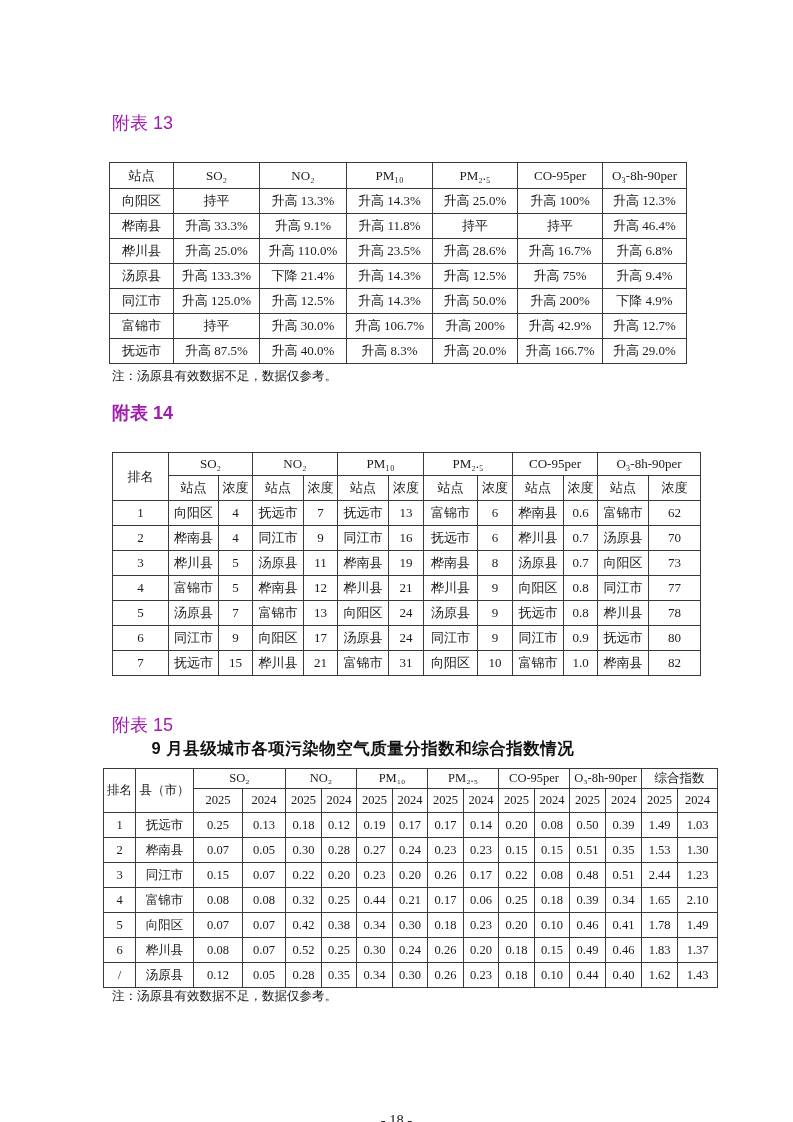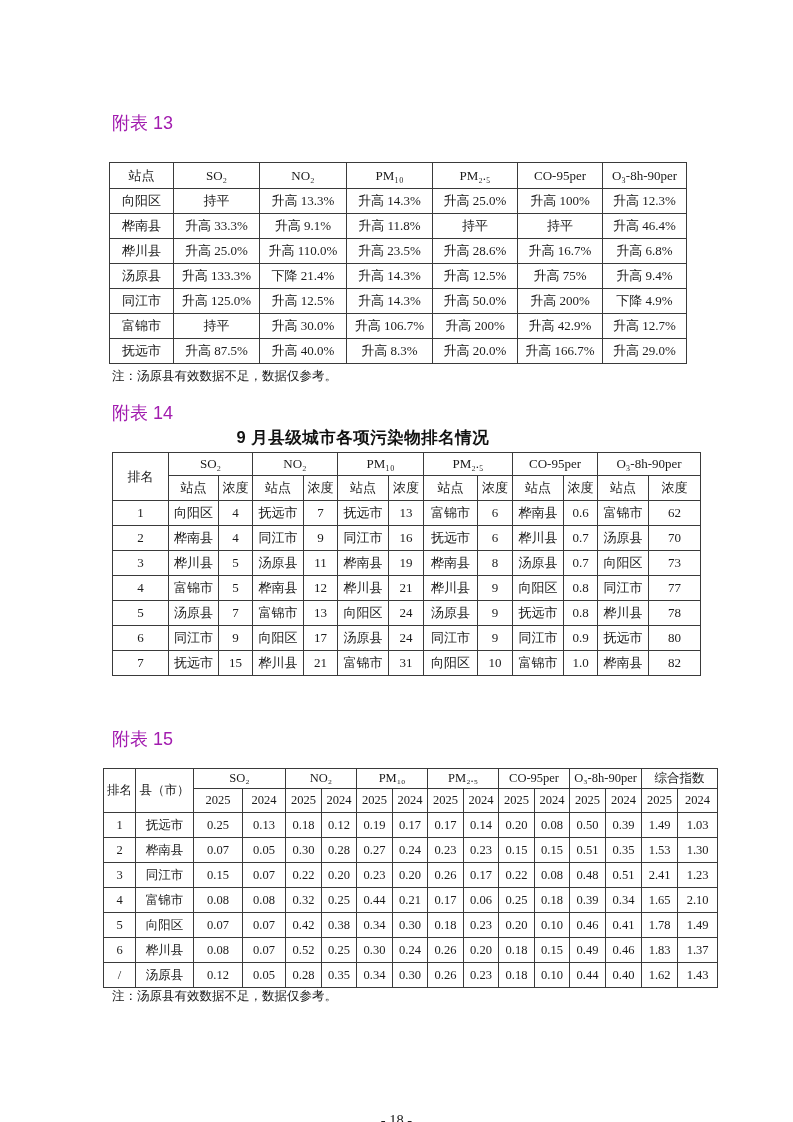--- a/index.html
+++ b/index.html
@@ -31,22 +31,22 @@
   #tbl14 { left:112px; top:452px; width:588px; }
   #tbl14 tr { height:25px; }
   #tbl14 tr.h1 { height:23px; }
   #tbl15 { left:103px; top:768px; width:614px; }
   #tbl15 tr { height:25px; }
   #tbl15 tr.h1 { height:20px; }
   #tbl15 tr.h2 { height:24px; }
   #tbl15 td { font-size:12.5px; }
   .note { position:absolute; left:112px; font-size:12.5px; color:#151515;text-align:right; }
   #lbl13 { top:111px; } #ttl13 { top:137px; } #note13 { top:368px; }
-  #lbl14 { top:401px; } #ttl14 { top:427px; } #note14 { top:677px; }
-  #lbl15 { top:713px;margin-top:14px; } #ttl15 { top:738px; } #note15 { top:988px; }
+  #lbl14 { top:401px;font-weight:bold; } #ttl14 { top:427px; } #note14 { top:677px; }
+  #lbl15 { top:713px; } #ttl15 { top:738px; } #note15 { top:988px; }
   .pagenum {
     position:absolute; top:1112px; left:0; width:100%;
     text-align:center; font-size:14.5px; color:#151515;
   }
 </style>
 </head>
 <body>
 
 <div class="page">
 
@@ -133,21 +133,20 @@
           <td>升高 8.3%</td>
           <td>升高 20.0%</td>
           <td>升高 166.7%</td>
           <td>升高 29.0%</td>
         </tr>
   </tbody>
     </table>
   <div class="note" id="note13">注：汤原县有效数据不足，数据仅参考。</div>
 
   <div class="applabel" id="lbl14">附表 14</div>
-  <div class="ttl" id="ttl14">9 月县级城市各项污染物排名情况</div>
 
   <table class="tbl" id="tbl14">
     <colgroup>
       <col style="width:56px">
         <col style="width:50px">
         <col style="width:34px">
         <col style="width:51px">
       <col style="width:34px">
         <col style="width:51px">
         <col style="width:35px">
@@ -284,20 +283,21 @@
           <td>10</td>
           <td>富锦市</td>
           <td>1.0</td>
           <td>桦南县</td>
           <td>82</td>
         </tr>
   </tbody>
     </table>
 
   <div class="applabel" id="lbl15">附表 15</div>
+  <div class="ttl" id="ttl15">9 月县级城市各项污染物空气质量分指数和综合指数情况</div>
 
   <table class="tbl" id="tbl15">
     <colgroup>
       <col style="width:32px">
         <col style="width:58px">
         <col style="width:49px">
         <col style="width:43px">
       <col style="width:36px">
         <col style="width:35px">
         <col style="width:36px">
@@ -383,21 +383,21 @@
           <td>0.22</td>
           <td>0.20</td>
           <td>0.23</td>
           <td>0.20</td>
           <td>0.26</td>
           <td>0.17</td>
           <td>0.22</td>
           <td>0.08</td>
           <td>0.48</td>
           <td>0.51</td>
-          <td>2.41</td>
+          <td>2.44</td>
           <td>1.23</td>
         </tr>
     <tr>
           <td>4</td>
           <td>富锦市</td>
           <td>0.08</td>
           <td>0.08</td>
           <td>0.32</td>
           <td>0.25</td>
           <td>0.44</td>

